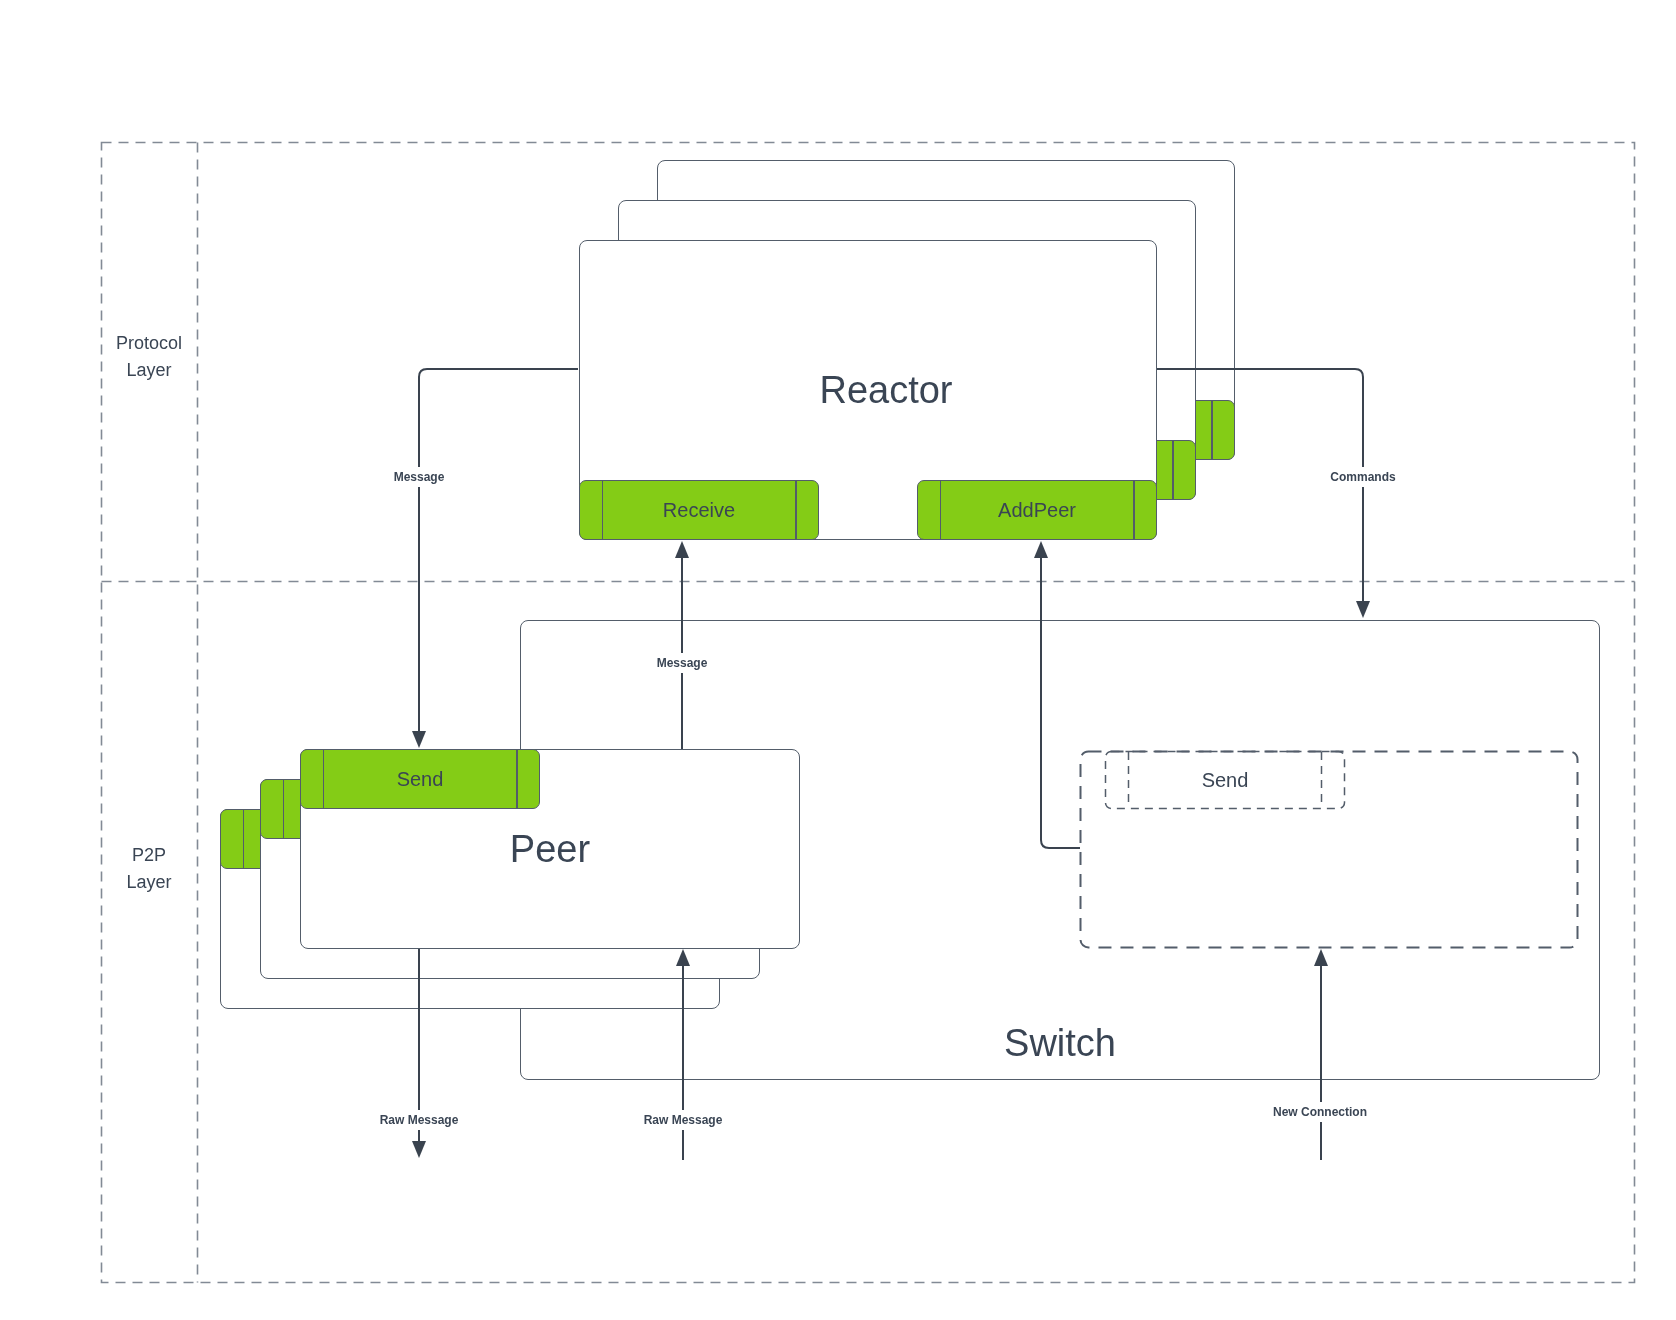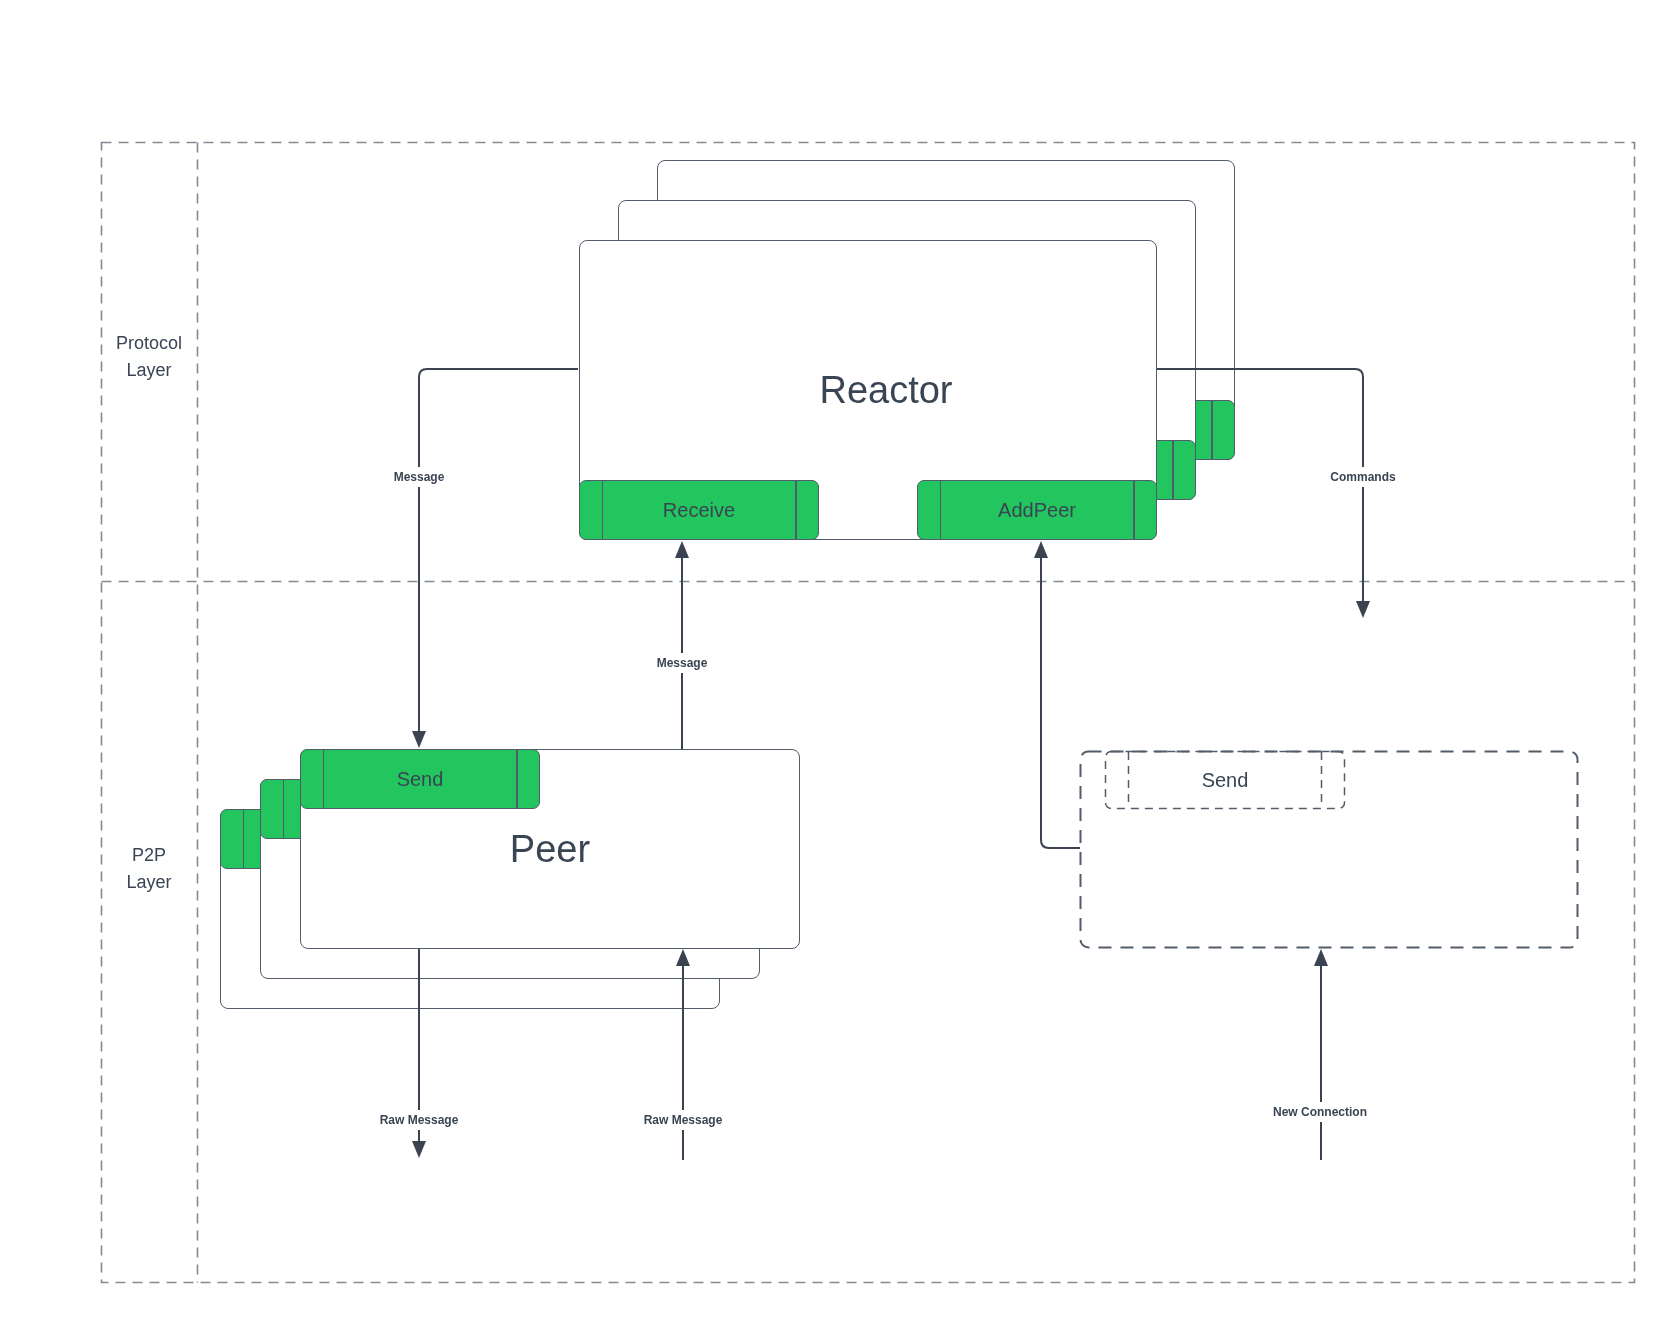--- a/index.html
+++ b/index.html
@@ -15,21 +15,21 @@
   .edge{fill:none;stroke:var(--arrow,#3A434F);stroke-width:2;}
   .arrowhead{fill:var(--arrow,#3A434F);stroke:none;}
 
   .node{
     position:absolute;background:#fff;border:1.5px solid var(--box_stroke,#535D6A);
     border-radius:8px;box-sizing:border-box;
   }
   .node.center{display:flex;align-items:center;justify-content:center;}
   .node-label{font-size:38px;color:var(--text,#3A4554);white-space:nowrap;}
   .port{
-    position:absolute;width:240px;height:60px;background:#22c55e;
+    position:absolute;width:240px;height:60px;background:#84cc16;
     border:1.5px solid var(--box_stroke,#535D6A);border-radius:7px;box-sizing:border-box;
     display:flex;align-items:center;justify-content:center;
     font-size:20px;color:var(--text,#3A4554);
   }
   .port .sideline{position:absolute;top:0;bottom:0;width:1.5px;background:var(--box_stroke,#535D6A);}
   .port .sideline.l{left:21.5px;}
   .port .sideline.r{right:21.5px;}
   .port.bl{left:-1px;bottom:-1px;}
   .port.br{right:-1px;bottom:-1px;}
   .port.tl{left:-1px;top:-1px;}
@@ -82,20 +82,23 @@
 
   <div class="layer-label protocol">
     <span>Protocol</span>
     <span>Layer</span>
   </div>
   <div class="layer-label p2p">
     <span>P2P</span>
     <span>Layer</span>
   </div>
 
+  <div class="node switch-box">
+    <div class="switch-label node-label">Switch</div>
+  </div>
 
 
   <div class="node center reactor back">
     <div class="node-label">Reactor</div>
     <div class="port bl">
       <div class="sideline l"></div>
       <div class="sideline r"></div>
       <span>Receive</span>
     </div>
     <div class="port br">

